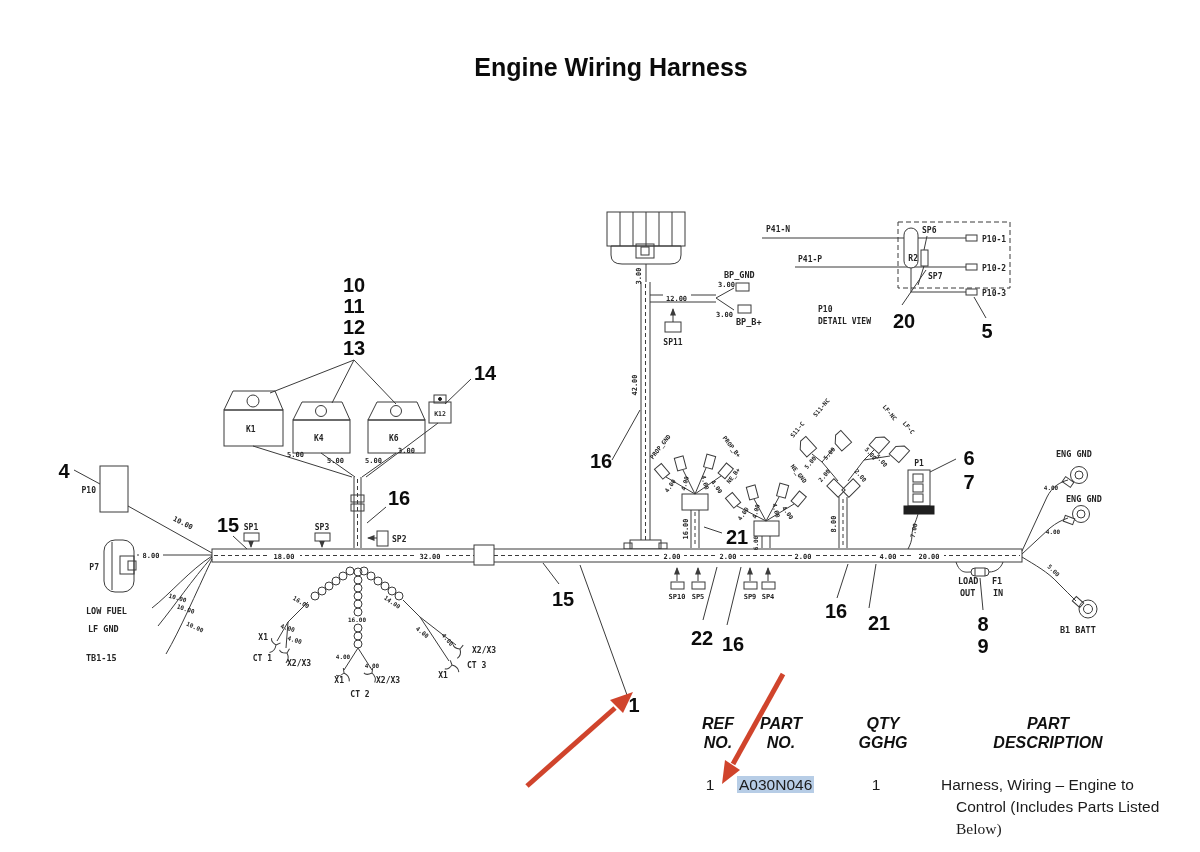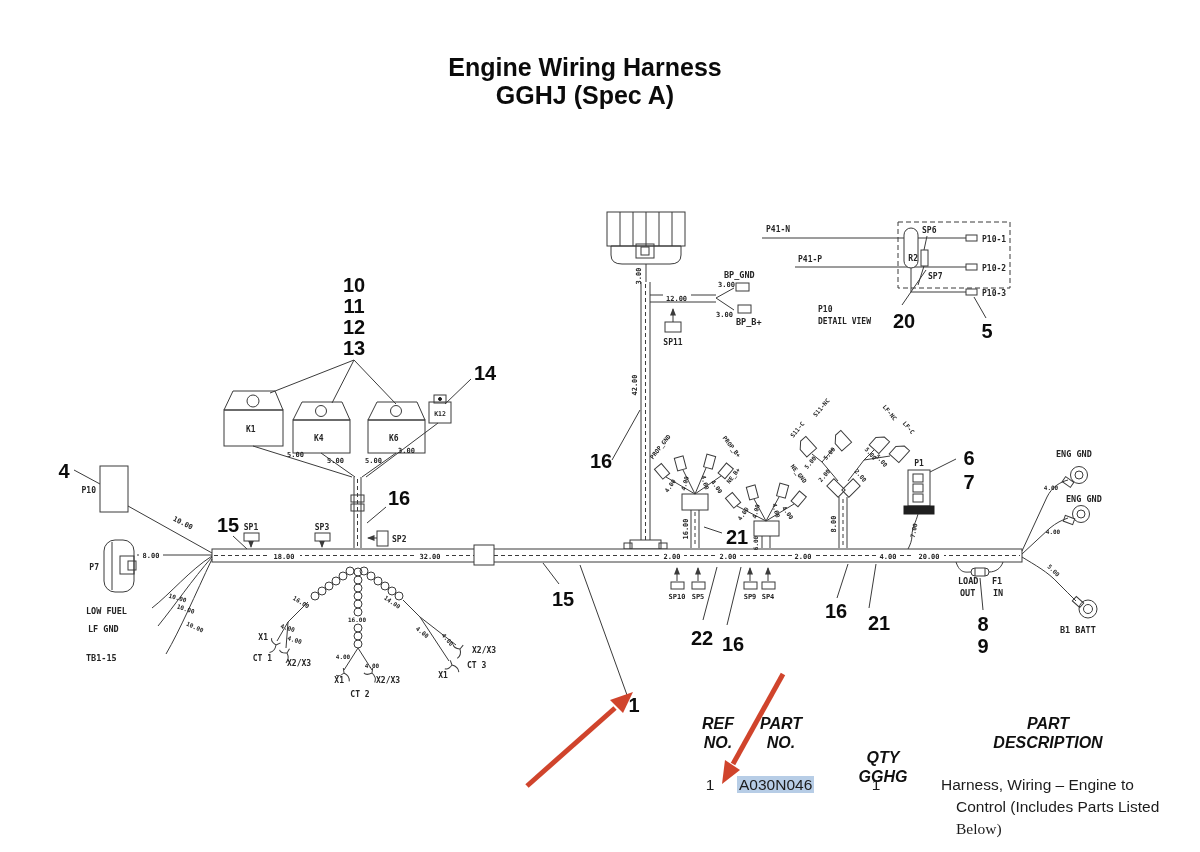--- a/index.html
+++ b/index.html
@@ -1,19 +1,19 @@
 <!DOCTYPE html>
 <html style="--highlight: #b7cde6; --arrow-red: #d0442c; --line: #3b3b3b;"><head>
 <meta charset="utf-8">
 <style>
   :root{ --highlight:#b7cde6; --arrow-red:#d0442c; --line:#3b3b3b; }
   html,body{margin:0;padding:0;}
   body{width:1200px;height:852px;position:relative;background:#ffffff;overflow:hidden;
        font-family:"Liberation Sans",sans-serif;}
-  .abs{position:absolute;}
+  .abs{position:absolute;padding-left:26px;}
   
   #title{left:0;top:53px;width:1170px;text-align:center;font-weight:bold;
          font-size:25px;line-height:28px;color:#0b0b0b;}
   
   .th{position:absolute;font-weight:bold;font-size:16px;line-height:19px;
       text-align:center;color:#101010;font-style:italic;}
   .td{position:absolute;font-size:15.5px;line-height:21px;color:#1c1c1c;}
   .center{text-align:center;}
   .hl{background:var(--highlight);padding:0 2px;}
   
@@ -33,33 +33,32 @@
   .cm{text-anchor:middle;}
   .ce{text-anchor:end;}
   .redl{stroke:var(--arrow-red);stroke-width:5;fill:none;}
   .redf{fill:var(--arrow-red);stroke:none;}
 </style>
 </head>
 <body>
 
 <div id="title" class="abs">
   <div>Engine Wiring Harness</div>
-  <div>GGHJ (Spec A)</div>
 </div>
 
 <div>
   <div class="th" style="left:690px;top:714px;width:56px;">
     <div>REF</div>
     <div>NO.</div>
   </div>
   <div class="th" style="left:748px;top:714px;width:66px;">
     <div>PART</div>
     <div>NO.</div>
   </div>
-  <div class="th" style="left:850px;top:748px;width:66px;">
+  <div class="th" style="left:850px;top:714px;width:66px;">
     <div>QTY</div>
     <div>GGHG</div>
   </div>
   <div class="th" style="left:975px;top:714px;width:146px;">
     <div>PART</div>
     <div>DESCRIPTION</div>
   </div>
   <div class="td center" style="left:698px;top:774px;width:24px;">1</div>
   <div class="td" style="left:737px;top:774px;">
     <span class="hl">A030N046</span>

